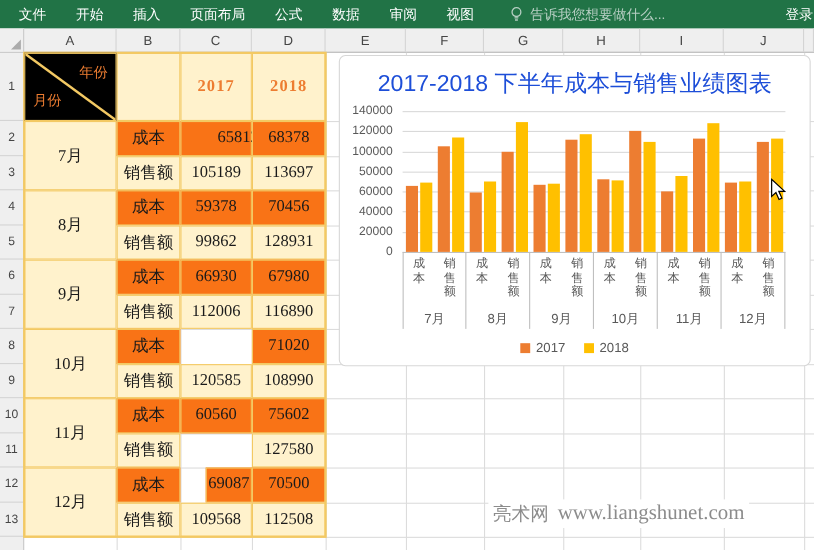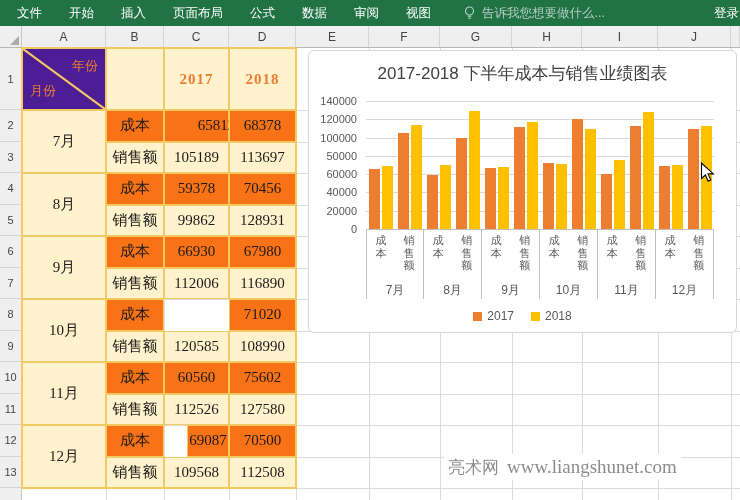--- a/index.html
+++ b/index.html
@@ -34,30 +34,30 @@
 
   
   .dtable { position:absolute; left:22px; top:48px; display:grid;
             grid-template-columns:84px 58px 65px 67px; grid-template-rows:62px repeat(12,31.5px);
             outline:2px solid #f3c963; outline-offset:-1px;
             font-family:"Liberation Serif","DejaVu Serif",serif; font-size:15px; color:#1a1a1a; }
   .tcell { border:1px solid #f3c963; display:flex; align-items:center; justify-content:center; }
   .fill-cream { background:#fff2cc; }
   .fill-white { background:#f97316; }
   .yearhdr { color:#ed7d31; font-weight:bold; letter-spacing:1px; }
-  .diagcell { position:relative; background:#4c1d95; }
+  .diagcell { position:relative; background:#000000; }
   .diagcell svg { position:absolute; left:0; top:0; width:100%; height:100%; }
   .diag-tr { position:absolute; top:8px; right:7px; color:#ed7d31; font-size:13px; }
   .diag-bl { position:absolute; bottom:9px; left:7px; color:#ed7d31; font-size:13px; }
 
   
   .chart { position:absolute; left:308px; top:50px; width:429px; height:283px; background:#fff;
            border:1px solid #d7d7d7; border-radius:6px; color:#595959; }
   .chart-title { position:absolute; left:0; top:11px; width:100%; text-align:center;
-                 font-size:17px; color:#404040; white-space:nowrap; }
+                 font-size:21px; color:#1d4ed8; white-space:nowrap; }
   .ylab { position:absolute; width:46px; text-align:right; font-size:11px; color:#595959; }
   .gline { position:absolute; height:1px; background:#d9d9d9; }
   .axisline { position:absolute; height:1px; background:#bfbfbf; }
   .bars { position:absolute; display:flex; align-items:flex-end; }
   .bgroup { display:flex; align-items:flex-end; justify-content:center; gap:5px; height:100%; }
   .bslot { display:flex; align-items:flex-end; gap:2px; }
   .bar { width:11px; }
   .xlabels { position:absolute; display:flex; }
   .xgroup { border-right:1px solid #bfbfbf; display:flex; flex-direction:column; }
   .xgroup:first-child { border-left:1px solid #bfbfbf; }
@@ -202,21 +202,20 @@
       <div class="tcell fill-white" style="grid-area: 8 / 2;">成本</div>
       <div class="tcell fill-white" style="grid-area: 8 / 4;">71020</div>
       <div class="tcell fill-cream" style="grid-area: 9 / 2;">销售额</div>
       <div class="tcell fill-cream" style="grid-area: 9 / 3;">120585</div>
       <div class="tcell fill-cream" style="grid-area: 9 / 4; font-family: Liberation Serif, serif;">108990</div>
       <div class="tcell fill-cream" style="grid-area: 10 / 1 / span 2;">11月</div>
       <div class="tcell fill-white" style="grid-area: 10 / 2;">成本</div>
       <div class="tcell fill-white" style="grid-area: 10 / 3;">60560</div>
       <div class="tcell fill-white" style="grid-area: 10 / 4;">75602</div>
       <div class="tcell fill-cream" style="grid-area: 11 / 2;">销售额</div>
-      <div class="tcell fill-cream" style="grid-area: 11 / 3;">112526</div>
       <div class="tcell fill-cream" style="grid-area: 11 / 4;">127580</div>
       <div class="tcell fill-cream" style="grid-area: 12 / 1 / span 2;">12月</div>
       <div class="tcell fill-white" style="grid-area: 12 / 2;">成本</div>
       <div class="tcell fill-white" style="grid-area: 12 / 3; margin-left: 23px;">69087</div>
       <div class="tcell fill-white" style="grid-area: 12 / 4;">70500</div>
       <div class="tcell fill-cream" style="grid-area: 13 / 2;">销售额</div>
       <div class="tcell fill-cream" style="grid-area: 13 / 3;">109568</div>
       <div class="tcell fill-cream" style="grid-area: 13 / 4;">112508</div>
     </div>
 

